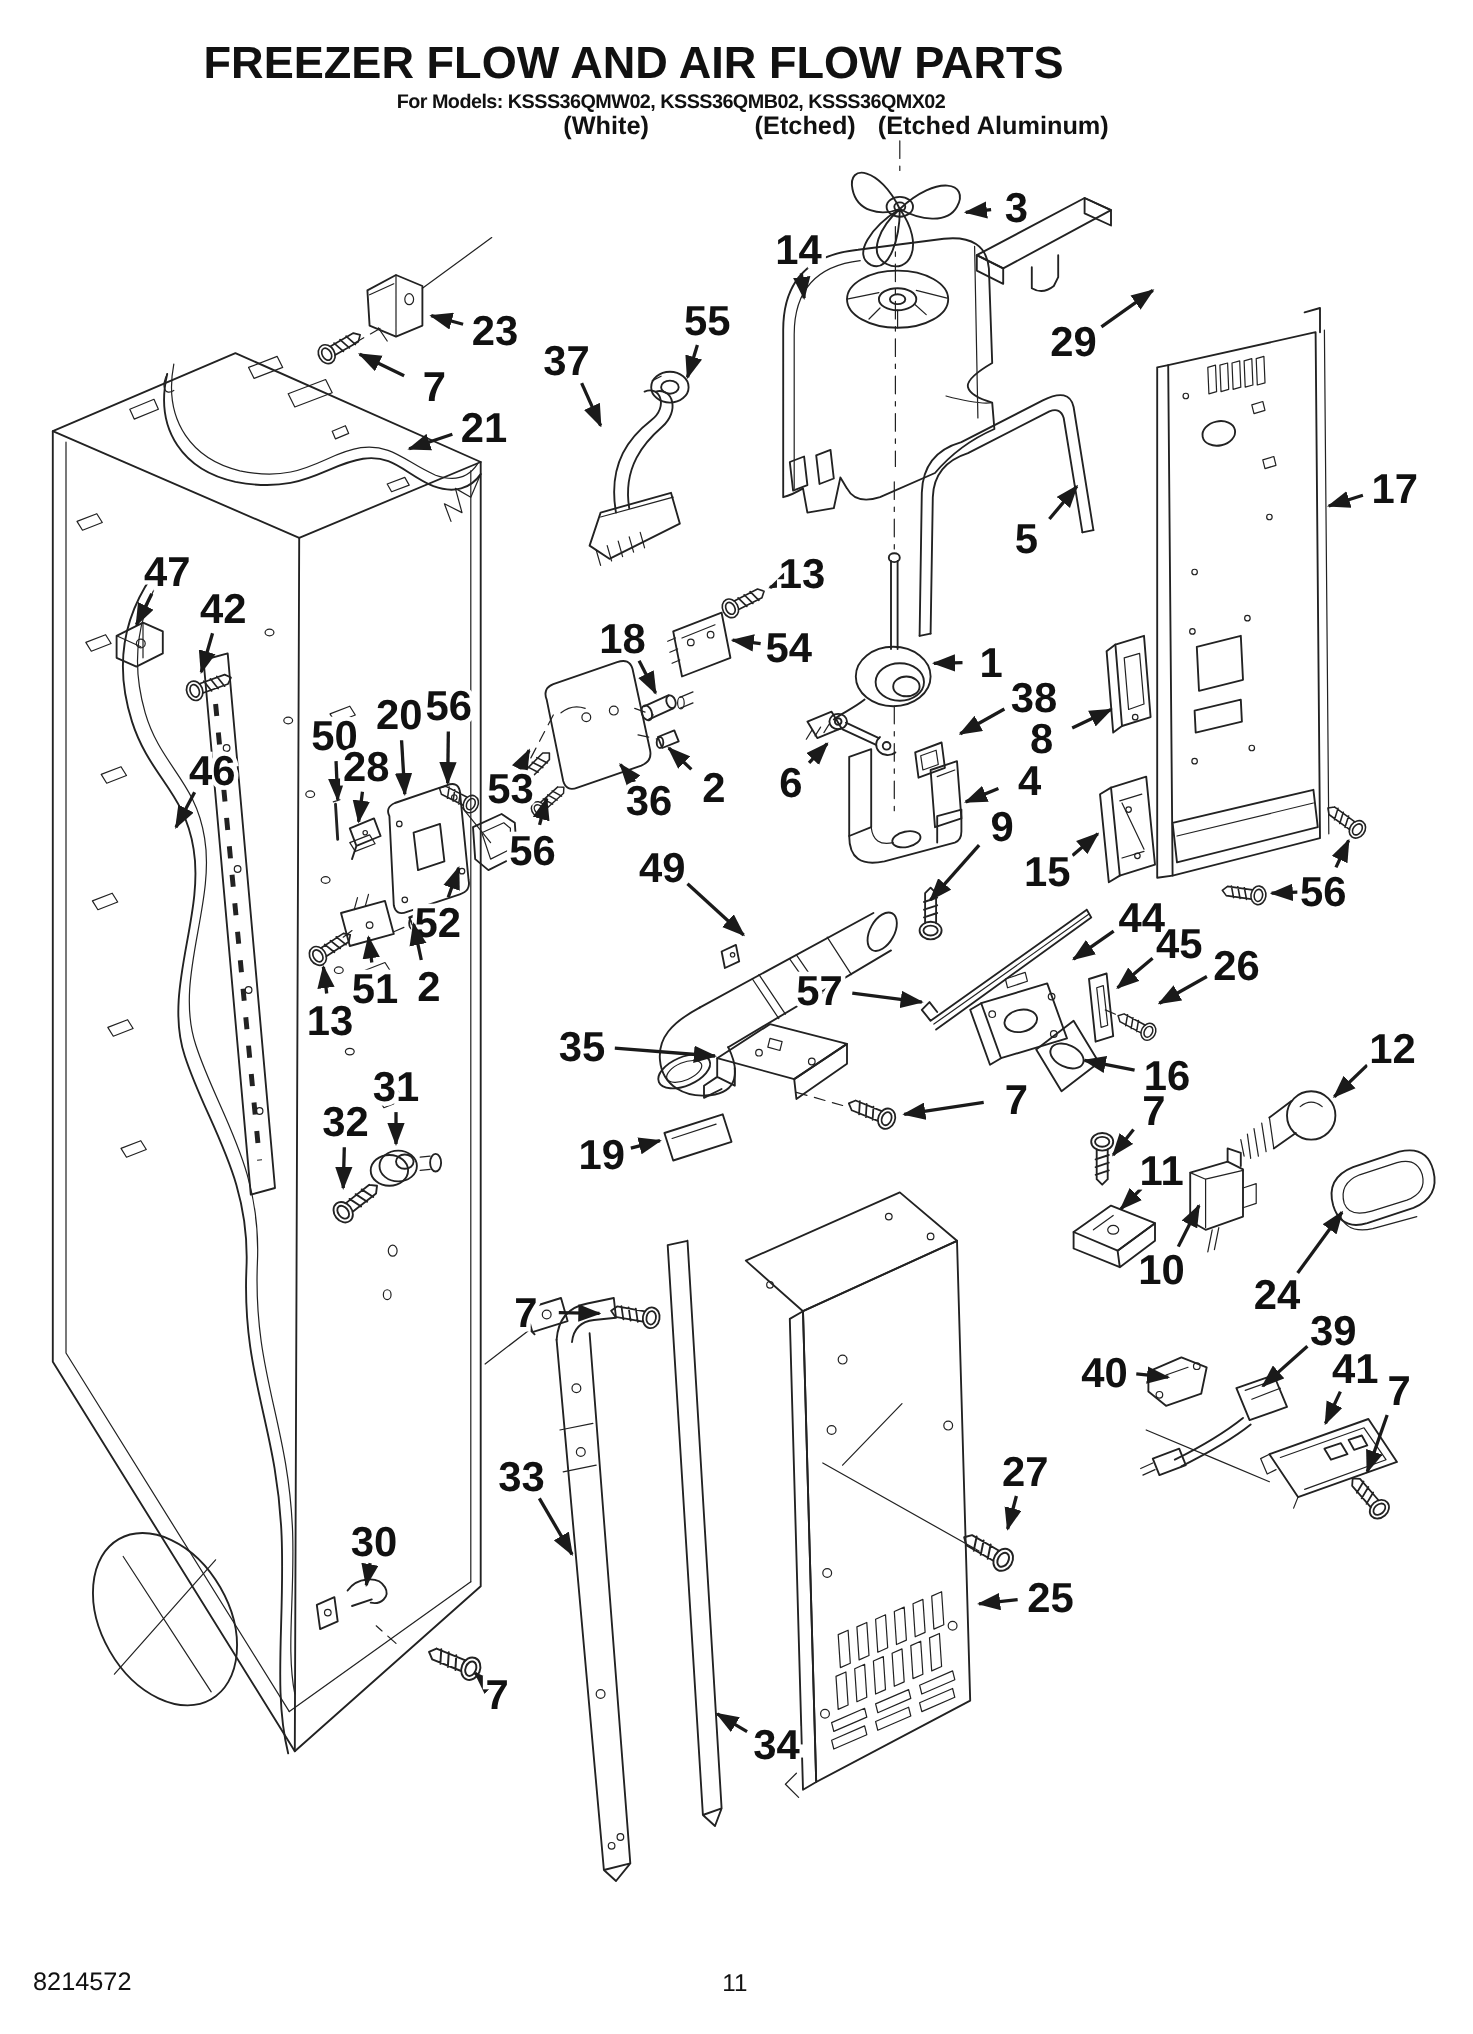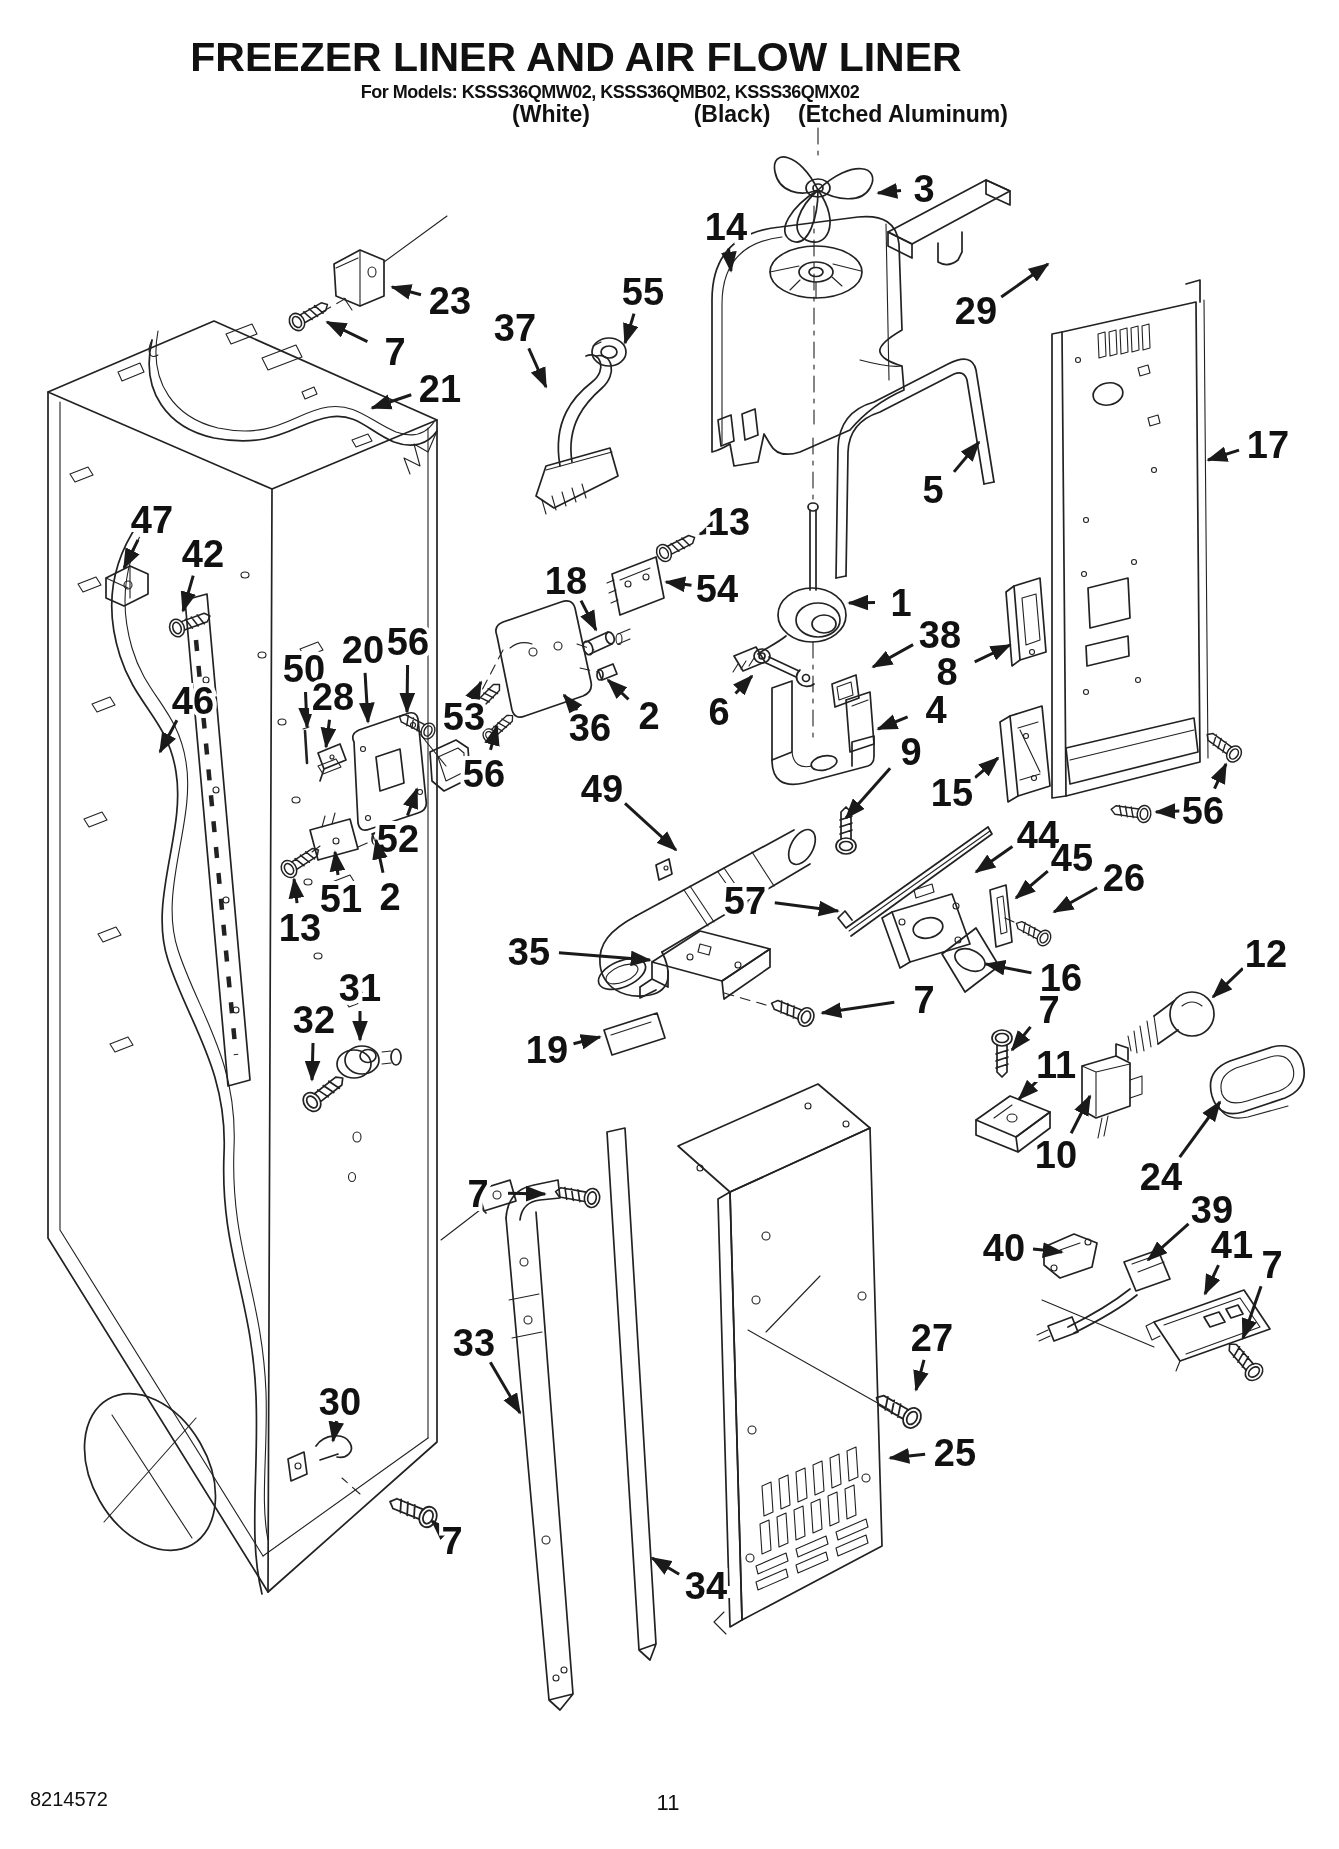--- a/index.html
+++ b/index.html
@@ -13,44 +13,44 @@
   }
   .hdr-models{
     position:absolute;top:82px;left:610px;transform:translateX(-50%);
     font-size:18px;font-weight:bold;letter-spacing:-0.5px;white-space:nowrap;
   }
   .hdr-color{
     position:absolute;top:101px;transform:translateX(-50%);
     font-size:23px;font-weight:bold;white-space:nowrap;
   }
   .c-white{left:551px;} .c-black{left:732px;} .c-etched{left:903px;text-align:center;}
-  .footer-code{position:absolute;top:1788px;left:30px;font-size:20px;}
+  .footer-code{position:absolute;top:1788px;left:30px;font-size:23px;}
   .footer-page{position:absolute;top:1790px;left:668px;transform:translateX(-50%);font-size:22px;}
   svg.art{position:absolute;top:0;left:0;}
   .ink{stroke:#222;fill:none;stroke-width:1.7;stroke-linecap:round;stroke-linejoin:round;}
   .thin{stroke:#222;fill:none;stroke-width:1.1;stroke-linecap:round;stroke-linejoin:round;}
   .thick{stroke:#222;fill:none;stroke-width:2.6;stroke-linecap:round;stroke-linejoin:round;}
   .dash{stroke-dasharray:10 7;}
   .dashdot{stroke-dasharray:16 7 4 7;}
   .raildash{stroke:#222;stroke-width:4.5;stroke-dasharray:11 15;fill:none;}
   .leader{stroke:#1a1a1a;stroke-width:3;fill:none;}
   .callout{
     font-family:"Liberation Sans",sans-serif;font-size:38px;font-weight:bold;
     fill:#111;stroke:#fff;stroke-width:8px;paint-order:stroke;text-anchor:middle;
   }
 </style>
 </head>
 <body>
 
 <div class="page">
 
-  <div class="hdr-title">FREEZER LINER AND AIR FLOW LINER</div>
+  <div class="hdr-title">FREEZER FLOW AND AIR FLOW PARTS</div>
   <div class="hdr-models">For Models: KSSS36QMW02, KSSS36QMB02, KSSS36QMX02</div>
   <div class="hdr-color c-white">(White)</div>
-  <div class="hdr-color c-black">(Black)</div>
+  <div class="hdr-color c-black">(Etched)</div>
   <div class="hdr-color c-etched">(Etched Aluminum)</div>
 
   <svg class="art" id="diagram-svg" width="1339" height="1849" viewBox="0 0 1339 1849">
     <defs>
       <marker id="arrowhead" viewBox="0 0 12 9" refX="11" refY="4.5" markerWidth="21" markerHeight="16" orient="auto" markerUnits="userSpaceOnUse">
         <path d="M0,0 L12,4.5 L0,9 Z" fill="#1a1a1a"></path>
       </marker>
       <symbol id="bolt" overflow="visible">
         <ellipse class="ink" cx="0" cy="0" rx="8" ry="10"></ellipse>
         <ellipse class="ink" cx="0" cy="0" rx="4.5" ry="6.5"></ellipse>

